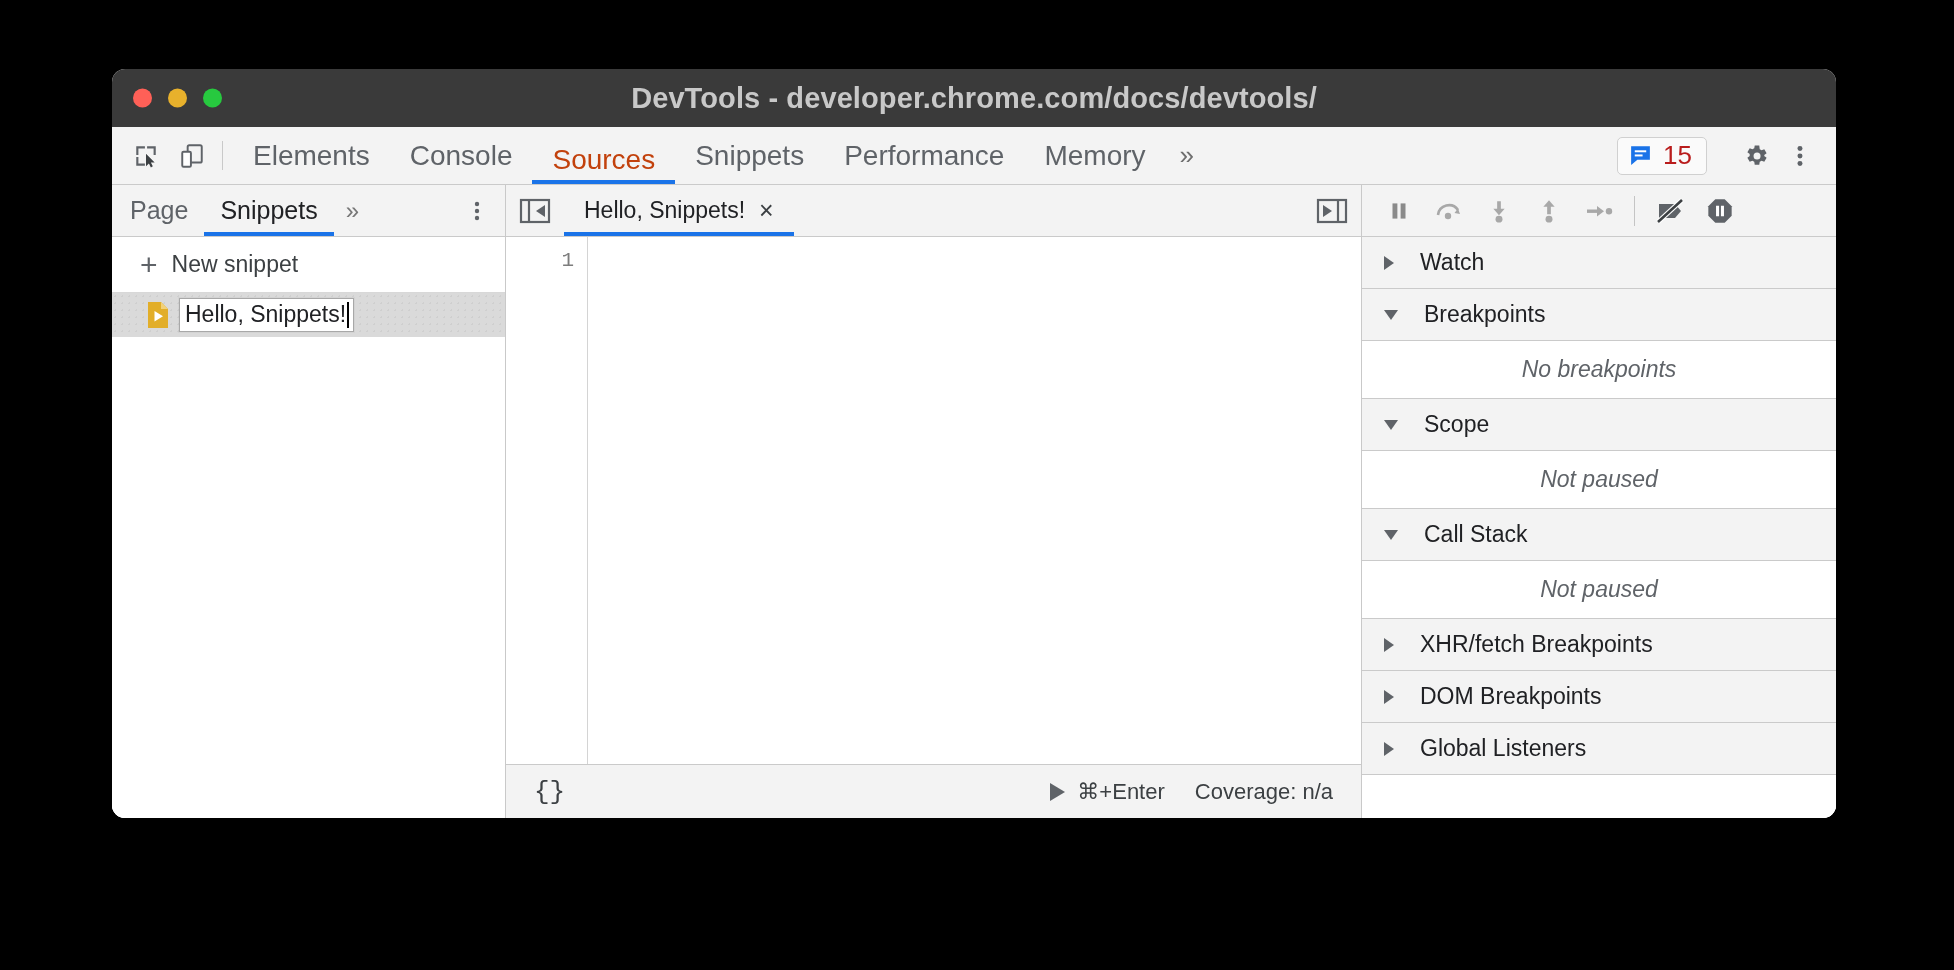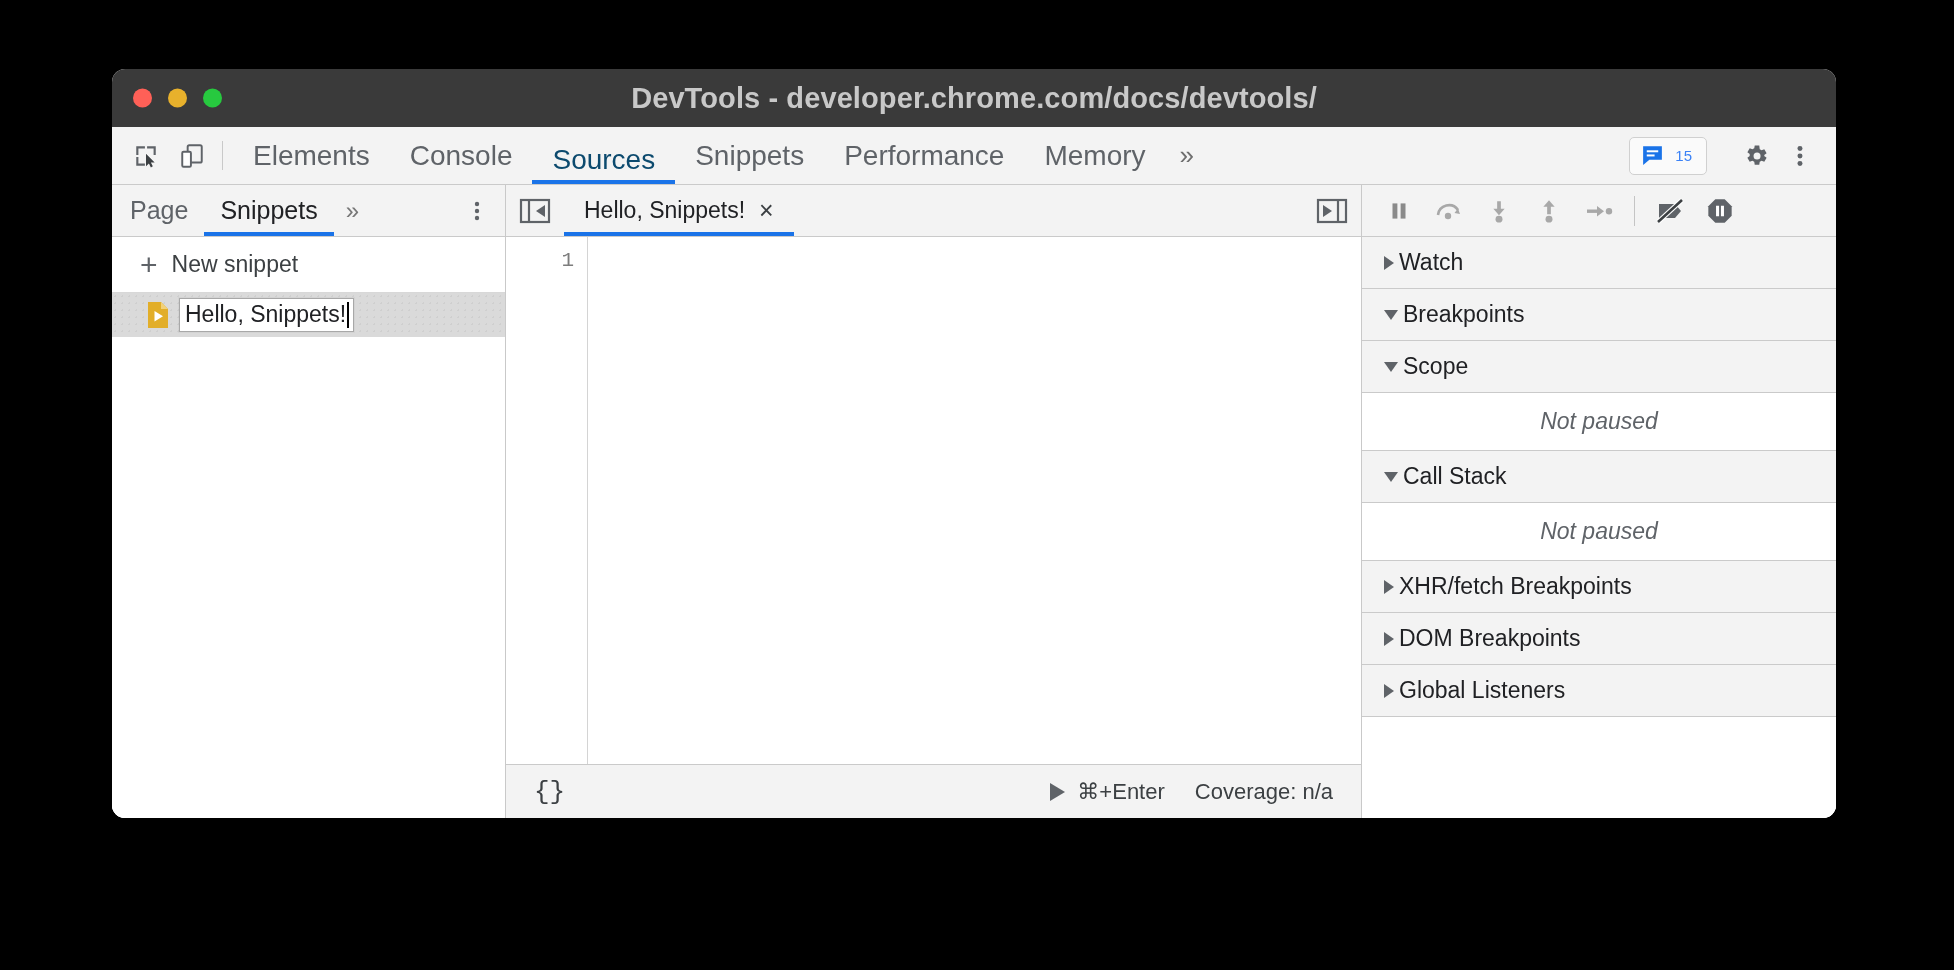--- a/index.html
+++ b/index.html
@@ -70,21 +70,21 @@
 
   .tabstrip { display: flex; align-items: stretch; }
   .tab {
     display: flex; align-items: center;
     padding: 0 20px;
     font-size: 28px;
     color: #5f6368;
     position: relative;
     white-space: nowrap;
   }
-  .tab.selected { color: #0c4a6e; margin-top: 9px; }
+  .tab.selected { color: #c2410c; margin-top: 9px; }
   .tab.selected::after {
     content: "";
     position: absolute;
     left: 0; right: 0; bottom: 0;
     height: 4px;
     background: #1a73e8;
   }
   .tab.more { color: #6e6e6e; font-size: 26px; padding: 0 14px; }
 
   .tb-right {
@@ -94,21 +94,21 @@
     gap: 4px;
   }
   #issues-pill {
     display: flex; align-items: center; gap: 10px;
     border: 1px solid #d0d0d0;
     border-radius: 5px;
     background: #fafafa;
     padding: 5px 14px 5px 10px;
     height: 38px;
   }
-  #issues-count { font-size: 15px; color: #3b82f6; }
+  #issues-count { font-size: 26px; color: #b91c1c; }
 
   
   #body {
     flex: 1 1 auto;
     display: flex;
     min-height: 0;
     background: #ffffff;
   }
 
   
@@ -291,21 +291,21 @@
     display: flex; align-items: center; justify-content: center;
   }
   .dbg-sep { width: 1px; height: 30px; background: #c4c4c4; margin: 0 8px; }
 
   #dbg-sections { flex: 1 1 auto; overflow: hidden; }
   .dbg-section-header {
     height: 52px;
     background: #f3f3f3;
     border-bottom: 1px solid #cacaca;
     display: flex; align-items: center;
-    gap: 5px;
+    gap: 26px;
     padding-left: 22px;
     font-size: 23px;
     color: #202124;
   }
   .caret {
     width: 0; height: 0;
     flex: 0 0 auto;
   }
   .caret.collapsed {
     border-left: 10px solid #5f6368;
@@ -543,20 +543,21 @@
 
         <div class="dbg-section-header">
           <span class="caret collapsed"></span>
           <span>Watch</span>
         </div>
 
         <div class="dbg-section-header">
           <span class="caret expanded"></span>
           <span>Breakpoints</span>
         </div>
+        <div class="dbg-empty">No breakpoints</div>
 
         <div class="dbg-section-header">
           <span class="caret expanded"></span>
           <span>Scope</span>
         </div>
         <div class="dbg-empty">Not paused</div>
 
         <div class="dbg-section-header">
           <span class="caret expanded"></span>
           <span>Call Stack</span>

